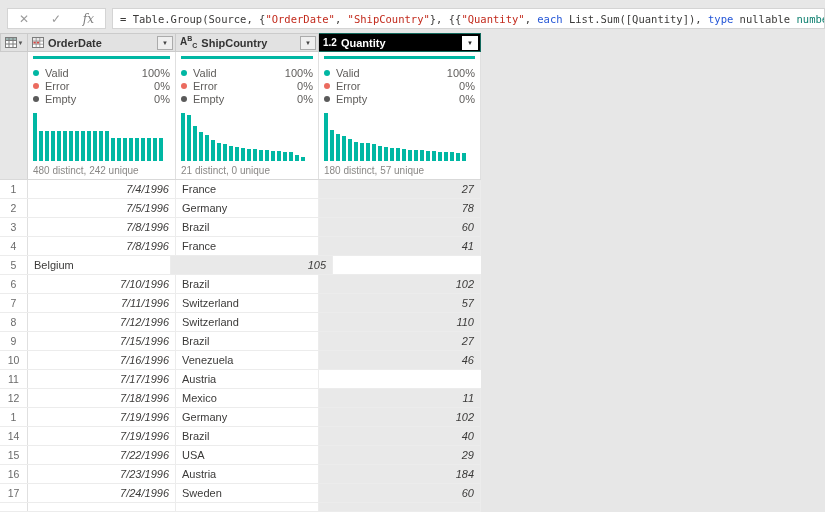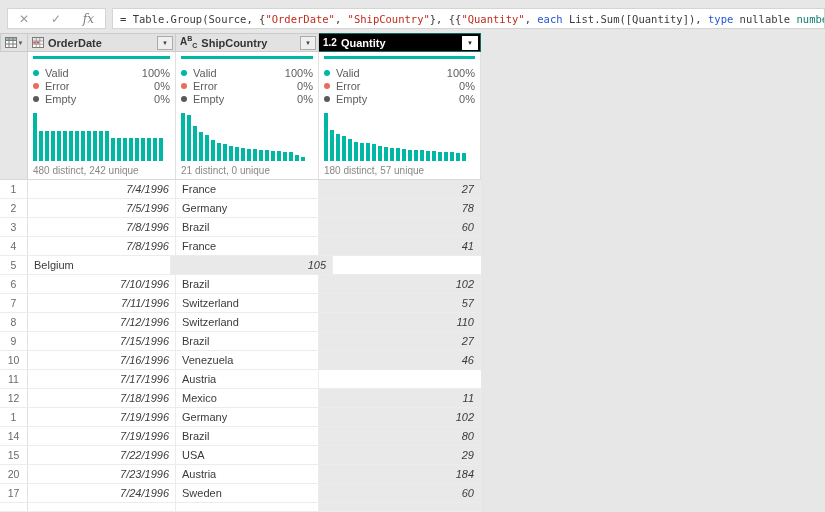--- a/index.html
+++ b/index.html
@@ -338,30 +338,30 @@
         <div class="row">
           <div class="rownum">1</div>
           <div class="cell right" style="width:148px">7/19/1996</div>
           <div class="cell" style="width:143px">Germany</div>
           <div class="cell right sel" style="width:162px">102</div>
         </div>
         <div class="row">
           <div class="rownum">14</div>
           <div class="cell right" style="width:148px">7/19/1996</div>
           <div class="cell" style="width:143px">Brazil</div>
-          <div class="cell right sel" style="width:162px">80</div>
+          <div class="cell right sel" style="width:162px">40</div>
         </div>
         <div class="row">
           <div class="rownum">15</div>
           <div class="cell right" style="width:148px">7/22/1996</div>
           <div class="cell" style="width:143px">USA</div>
           <div class="cell right sel" style="width:162px">29</div>
         </div>
         <div class="row">
-          <div class="rownum">20</div>
+          <div class="rownum">16</div>
           <div class="cell right" style="width:148px">7/23/1996</div>
           <div class="cell" style="width:143px">Austria</div>
           <div class="cell right sel" style="width:162px">184</div>
         </div>
         <div class="row">
           <div class="rownum">17</div>
           <div class="cell right" style="width:148px">7/24/1996</div>
           <div class="cell" style="width:143px">Sweden</div>
           <div class="cell right sel" style="width:162px">60</div>
         </div>

